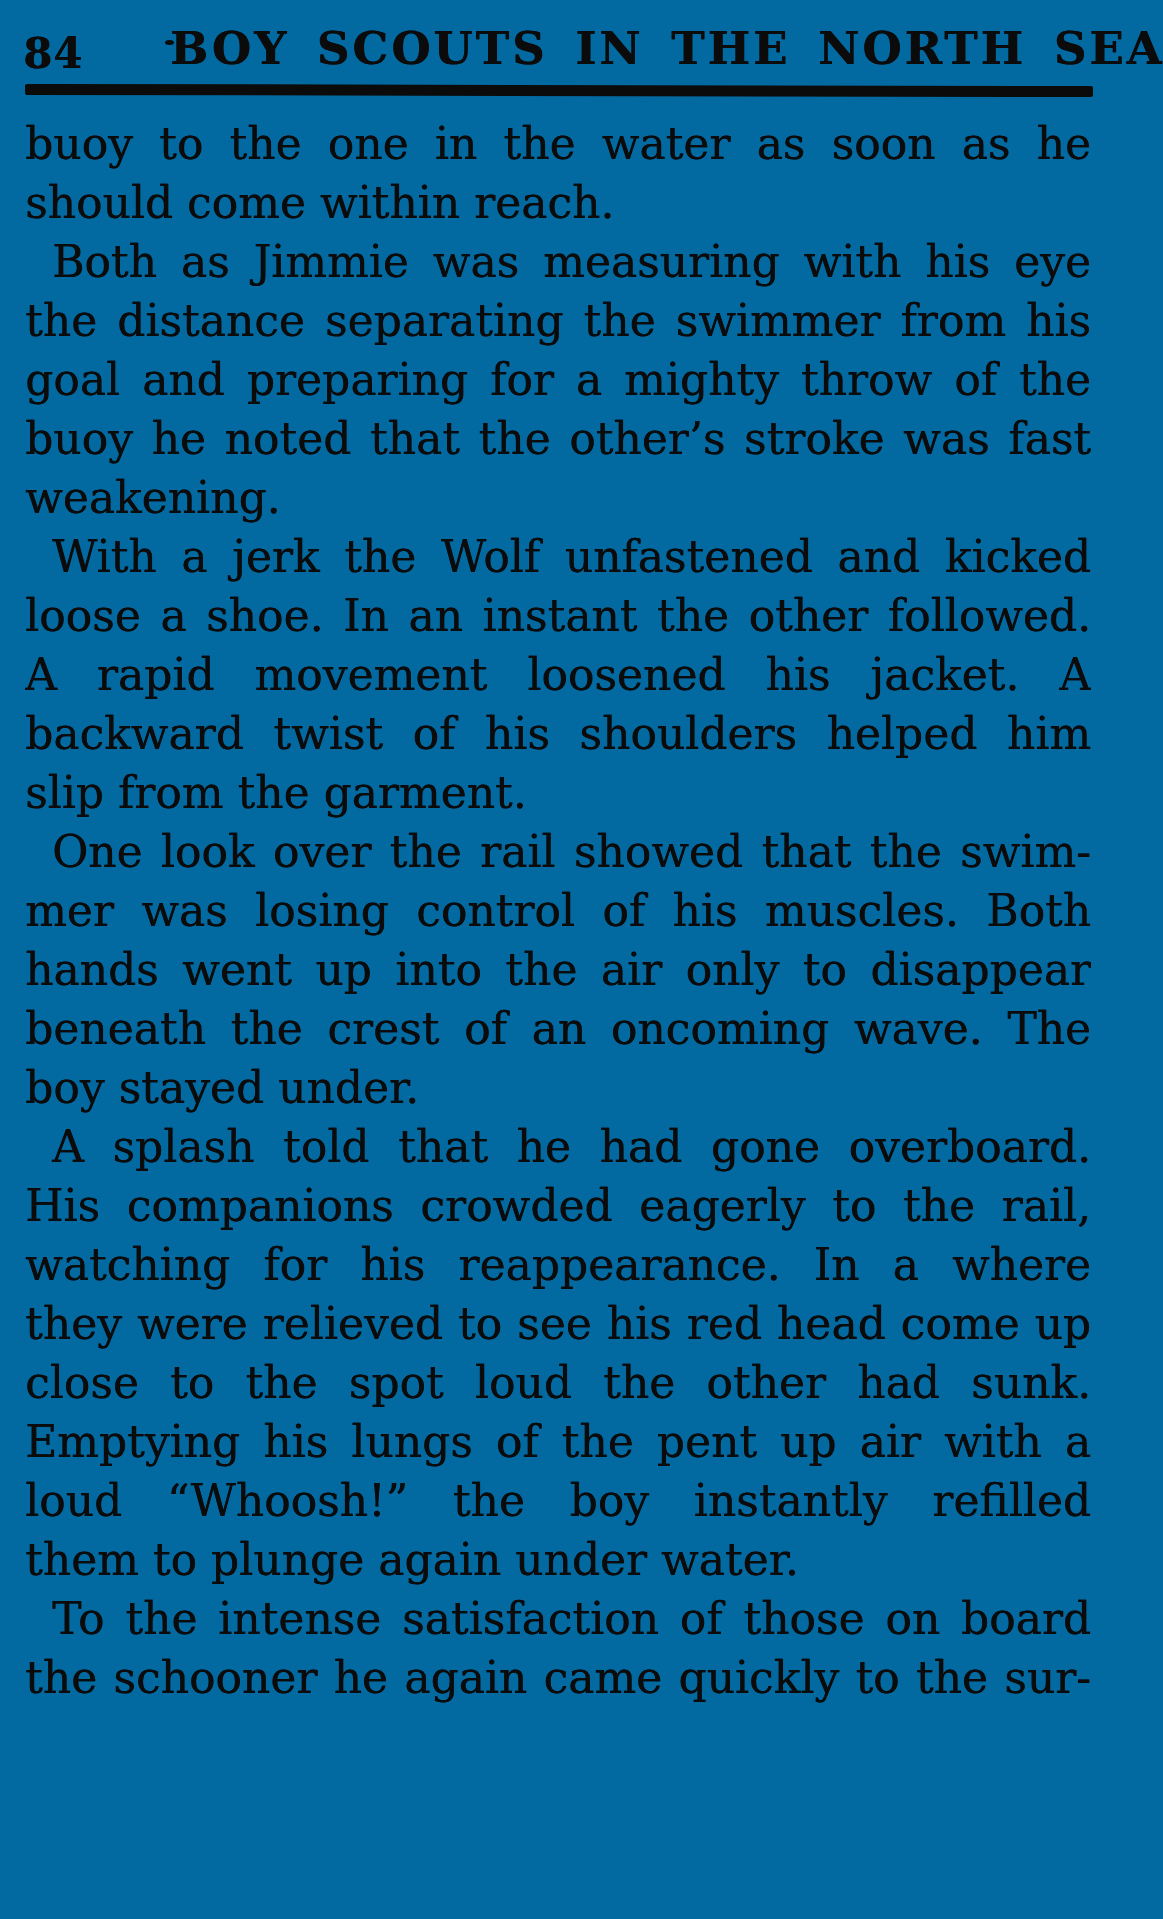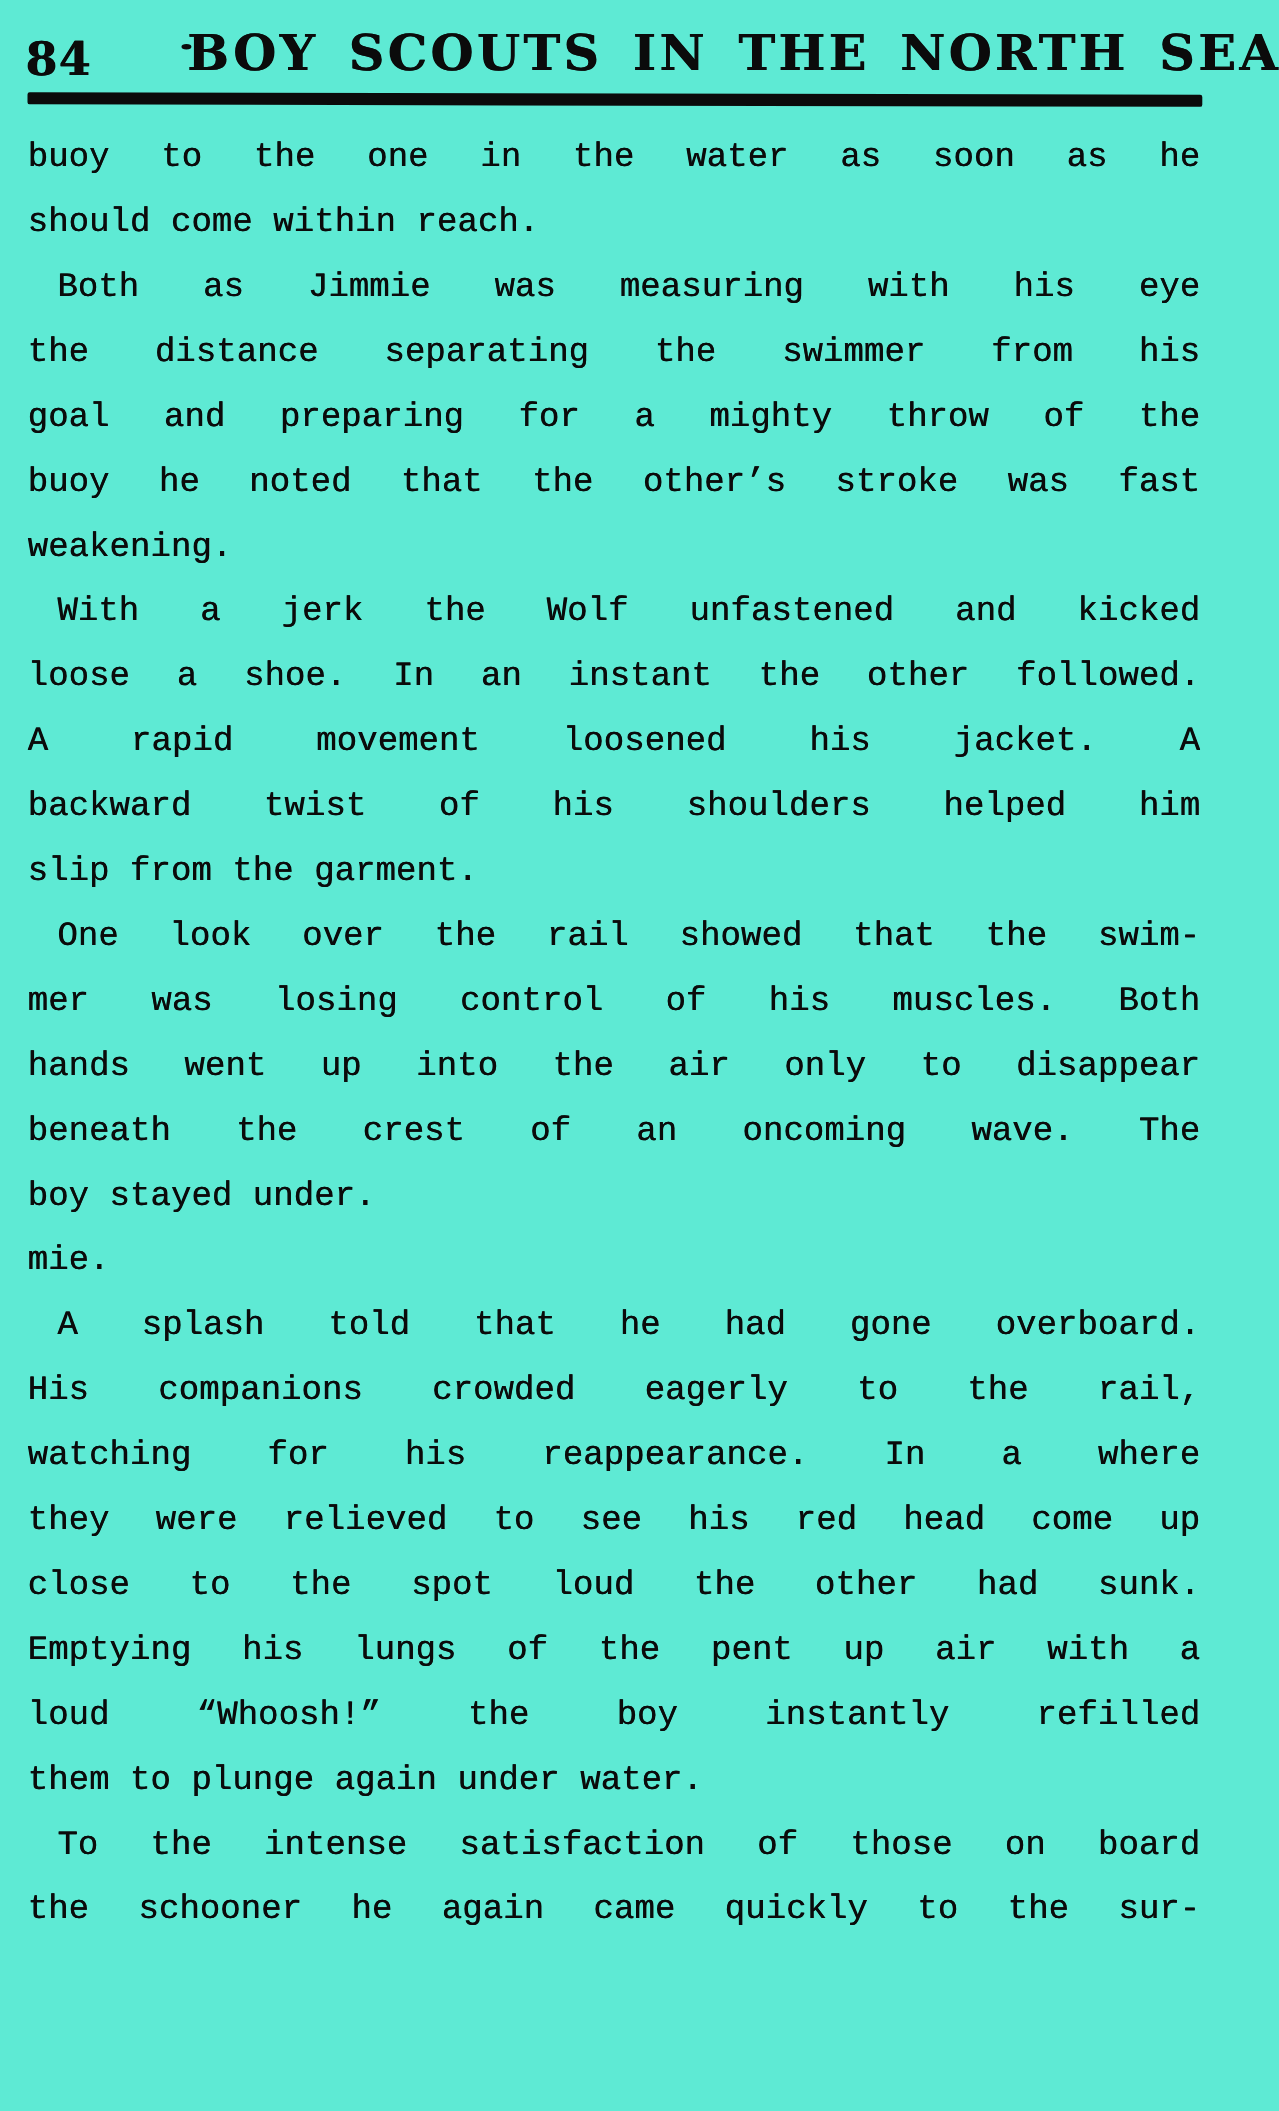--- a/index.html
+++ b/index.html
@@ -4,21 +4,21 @@
 <style>
   html, body {
     margin: 0;
     padding: 0;
     background: #ffffff;
   }
   .page {
     position: relative;
     width: 1163px;
     height: 1919px;
-    background: #5eead4;
+    background: #0369a1;
     overflow: hidden;
     font-family: "DejaVu Serif", "Liberation Serif", serif;
     color: #0b0b0b;
   }
   .page-number {
     position: absolute;
     top: 33px;
     left: 23px;
     font-size: 42px;
     line-height: 1;
@@ -57,24 +57,23 @@
     height: 11px;
     background: #0b0b0b;
     border-radius: 2px;
     transform: rotate(0.12deg);
   }
   .body-text {
     position: absolute;
     top: 114px;
     left: 25px;
     width: 1066px;
-    font-size: 31px;
+    font-size: 44px;
     line-height: 59px;
     text-shadow: 0.4px 0 0 currentColor;
-    font-family: Liberation Mono, monospace;
   }
   .paragraph { margin: 0; }
   .line {
     text-align: justify;
     text-align-last: justify;
     overflow: hidden;
     height: 59px;
   }
   .line.indent { text-indent: 27px; }
   .line.last {
@@ -110,21 +109,20 @@
         <div class="line last">slip from the garment.</div>
       </div>
       <div class="paragraph">
         <div class="line indent">One look over the rail showed that the swim-</div>
         <div class="line">mer was losing control of his muscles. Both</div>
         <div class="line">hands went up into the air only to disappear</div>
         <div class="line">beneath the crest of an oncoming wave. The</div>
         <div class="line last">boy stayed under.</div>
       </div>
       <div class="paragraph">
-        <div class="line last">mie.</div>
       </div>
       <div class="paragraph">
         <div class="line indent">A splash told that he had gone overboard.</div>
         <div class="line">His companions crowded eagerly to the rail,</div>
         <div class="line">watching for his reappearance. In a where</div>
         <div class="line">they were relieved to see his red head come up</div>
         <div class="line">close to the spot loud the other had sunk.</div>
         <div class="line">Emptying his lungs of the pent up air with a</div>
         <div class="line">loud “Whoosh!” the boy instantly refilled</div>
         <div class="line last">them to plunge again under water.</div>

